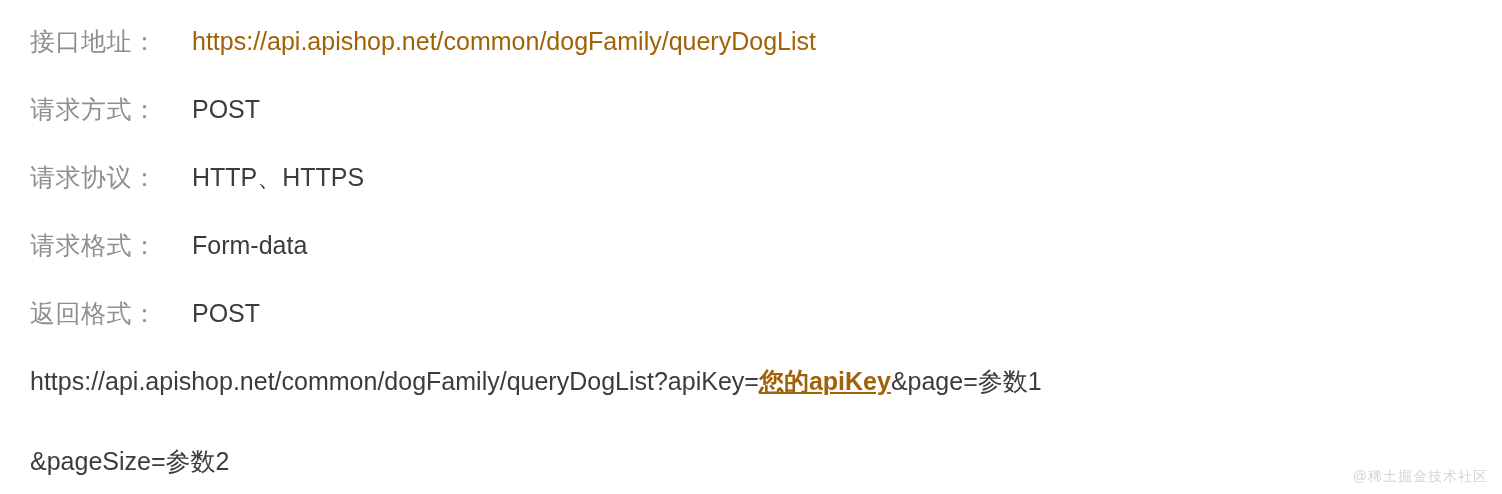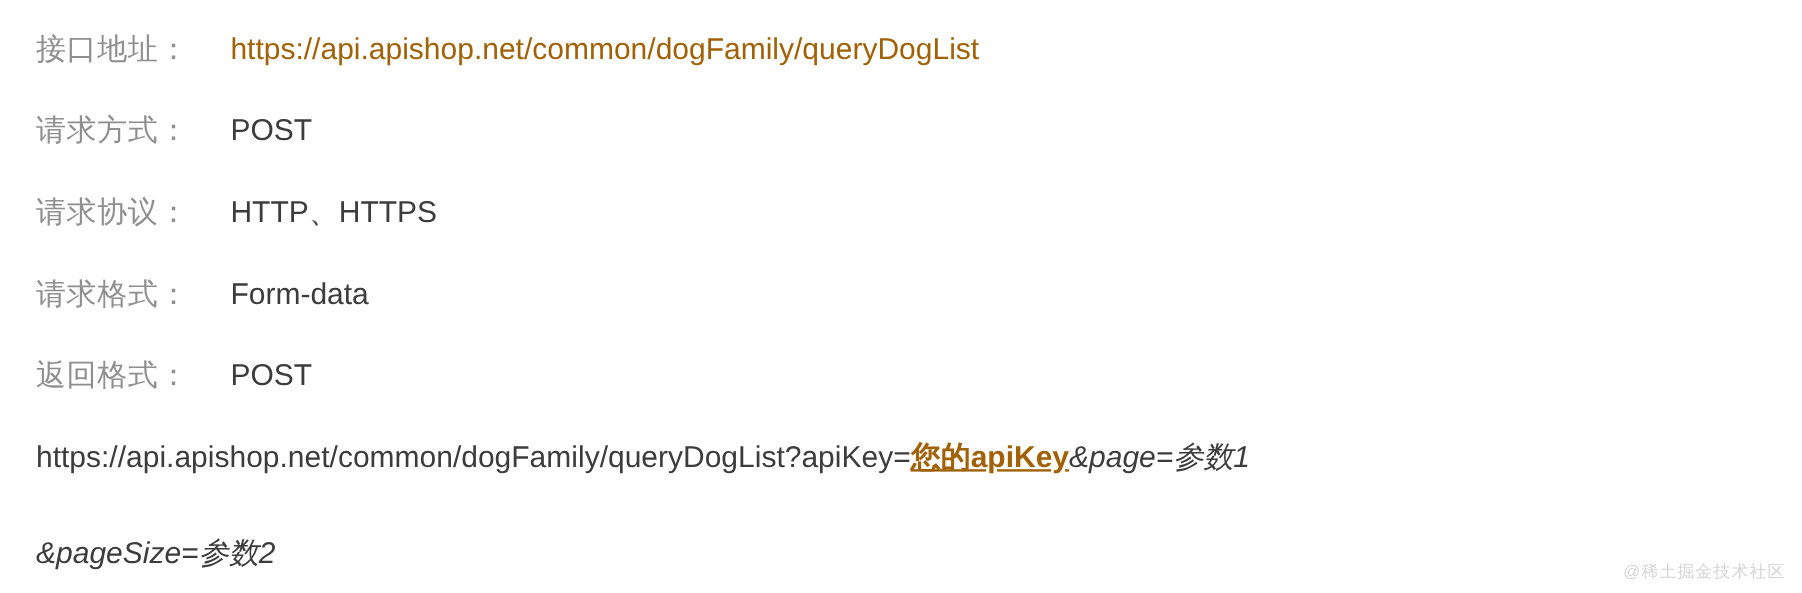--- a/index.html
+++ b/index.html
@@ -44,21 +44,20 @@
   }
   .example .line2 {
     margin-top: 46px;
   }
   .green {
     color: #a16207;
     font-weight: 700;
     text-decoration: underline;
   }
   .italic {
-    font-style: italic;
   }
   .watermark {
     position: absolute;
     right: 14px;
     bottom: 8px;
     font-size: 14px;
     color: #d5d5d5;
     letter-spacing: 1px;
   }
 </style>

